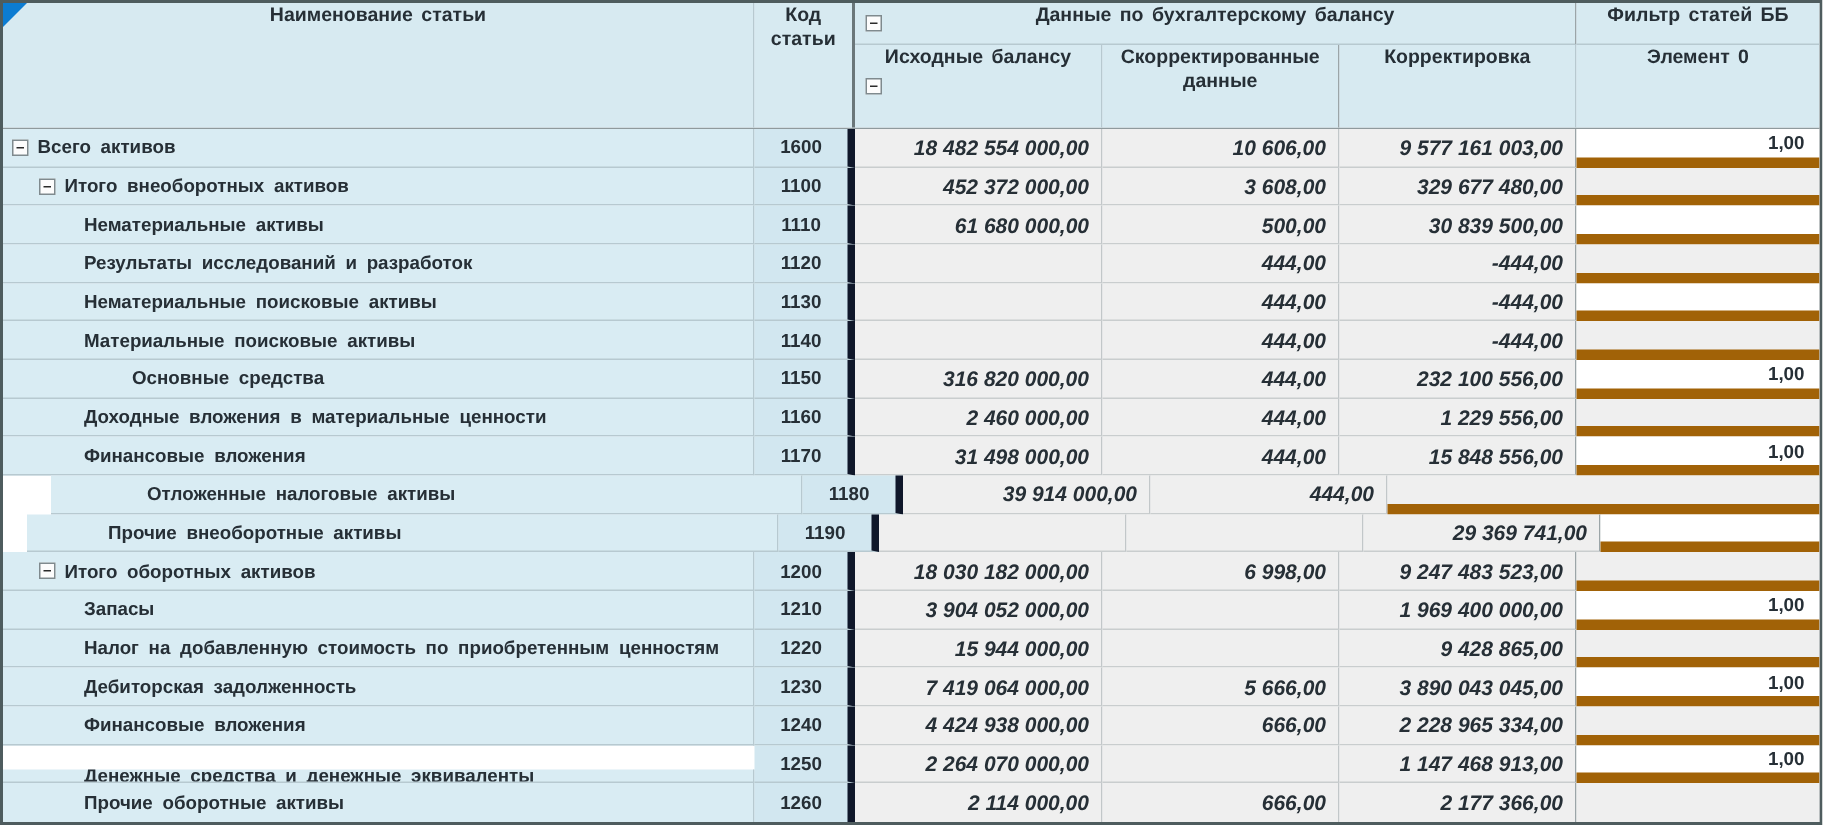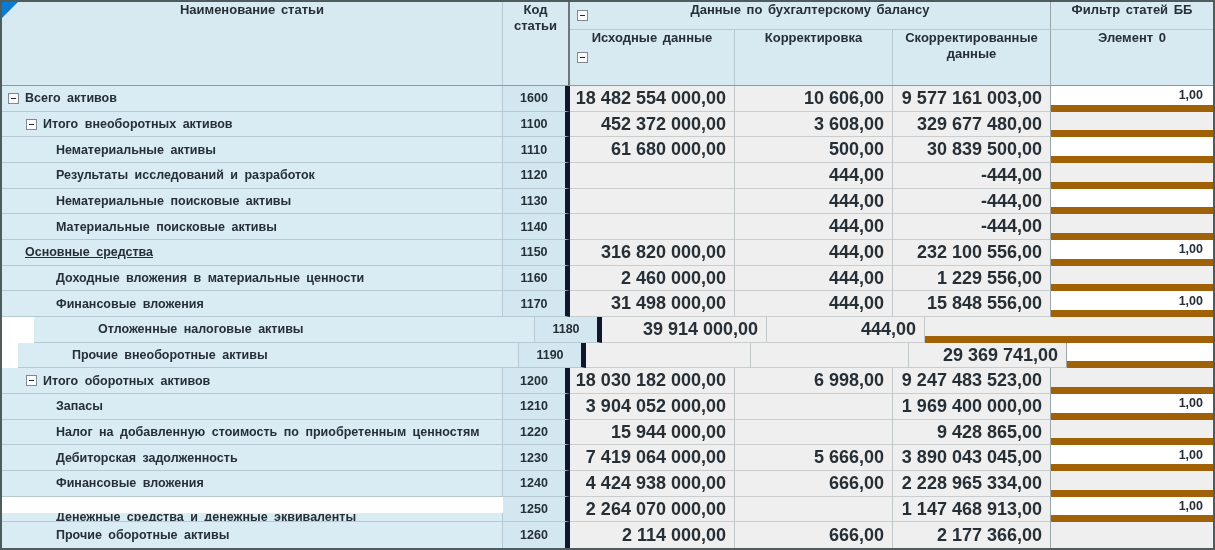--- a/index.html
+++ b/index.html
@@ -67,21 +67,21 @@
   .c-code{
     width:67px; flex:none;
     background:var(--code-blue);
     border-right:5px solid #0f172a; border-bottom:1px solid #b7c9d0;
     justify-content:center; font-size:12.5px;
   }
   .c-num{
     background:var(--readonly-gray);
     border-right:1px solid #c2c7c9; border-bottom:1px solid #c9cdce;
     justify-content:flex-end; padding-right:8px;
-    font-size:18px; white-space:nowrap;
+    font-size:14px; white-space:nowrap;font-style:italic;
   }
   .c-initial{ width:165px; flex:none; }
   .c-adjustment{ width:158px; flex:none; }
   .c-adjusted{ width:158px; flex:none; border-right:1px solid #9ba5a8; }
   .c-e0{
     flex:1;
     border-bottom:7px solid #a16207;
     justify-content:flex-end; padding-right:10px;
     font-size:12.5px; white-space:nowrap;
   }
@@ -108,27 +108,27 @@
           <span class="collapse-box hicon"></span>
           <span>Данные по бухгалтерскому балансу</span>
         </div>
         <div class="hcell h-filter">
           <span>Фильтр статей ББ</span>
         </div>
       </div>
       <div class="hdr-bottom">
         <div class="hcell h-initial">
           <span class="collapse-box hicon"></span>
-          <span>Исходные данные</span>
+          <span>Исходные балансу</span>
+        </div>
+        <div class="hcell h-adjusted">
+          <span>Скорректированные данные</span>
         </div>
         <div class="hcell h-adjustment">
           <span>Корректировка</span>
-        </div>
-        <div class="hcell h-adjusted">
-          <span>Скорректированные данные</span>
         </div>
         <div class="hcell h-element0">
           <span>Элемент 0</span>
         </div>
       </div>
     </div>
   </div>
 
   <div class="body">
       <div class="row">
@@ -187,21 +187,21 @@
         <div class="c-name" style="padding-left: 54px;">
           <div class="">Материальные поисковые активы</div>
         </div>
         <div class="c-code">1140</div>
         <div class="c-num c-initial"></div>
         <div class="c-num c-adjustment">444,00</div>
         <div class="c-num c-adjusted">-444,00</div>
         <div class="c-e0 gray"></div>
       </div>
       <div class="row">
-        <div class="c-name" style="padding-left: 23px; text-decoration: underline;">
+        <div class="c-name" style="padding-left: 86px;">
           <div class="">Основные средства</div>
         </div>
         <div class="c-code">1150</div>
         <div class="c-num c-initial">316 820 000,00</div>
         <div class="c-num c-adjustment">444,00</div>
         <div class="c-num c-adjusted">232 100 556,00</div>
         <div class="c-e0 white">1,00</div>
       </div>
       <div class="row">
         <div class="c-name" style="padding-left: 54px;">

